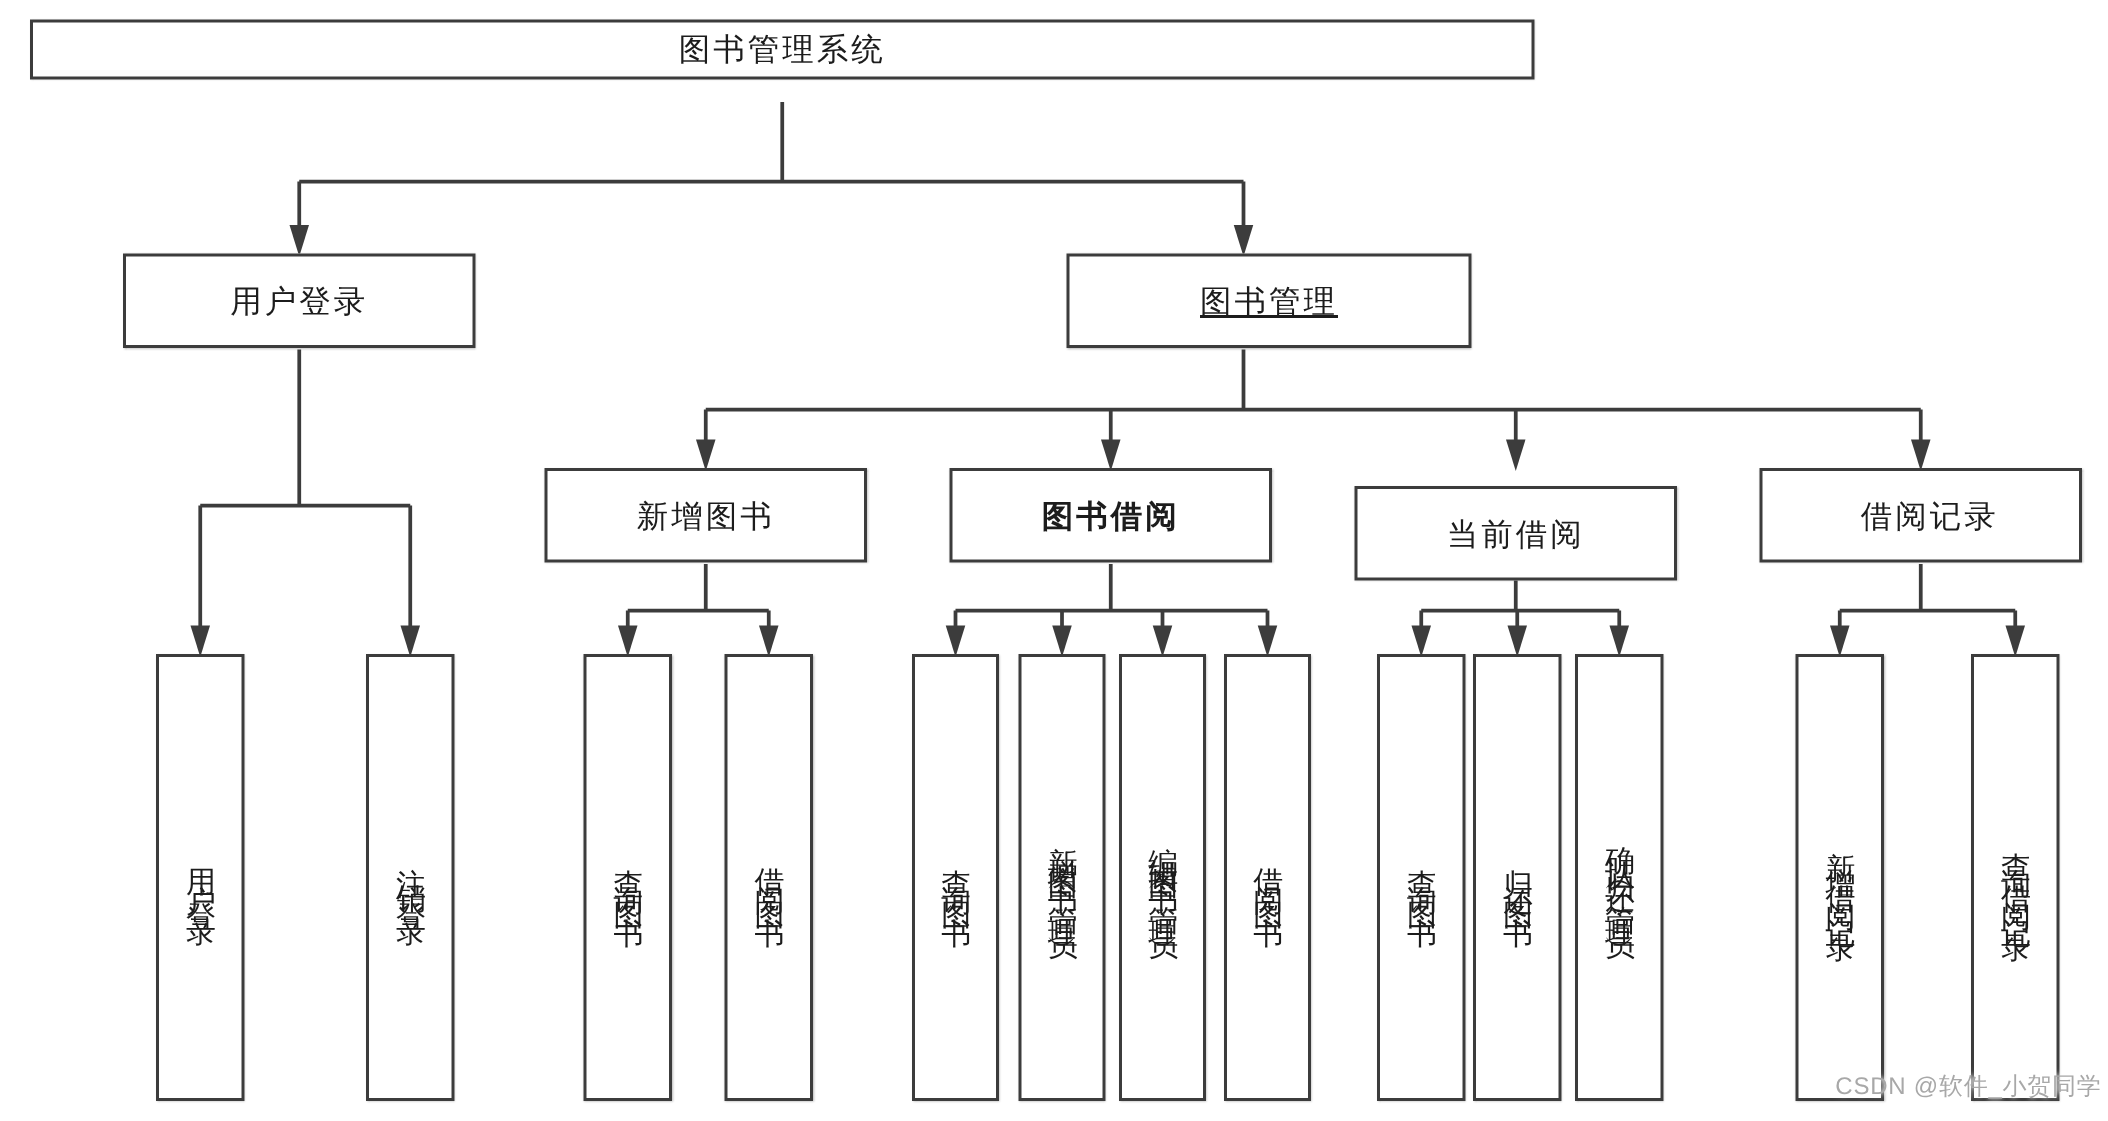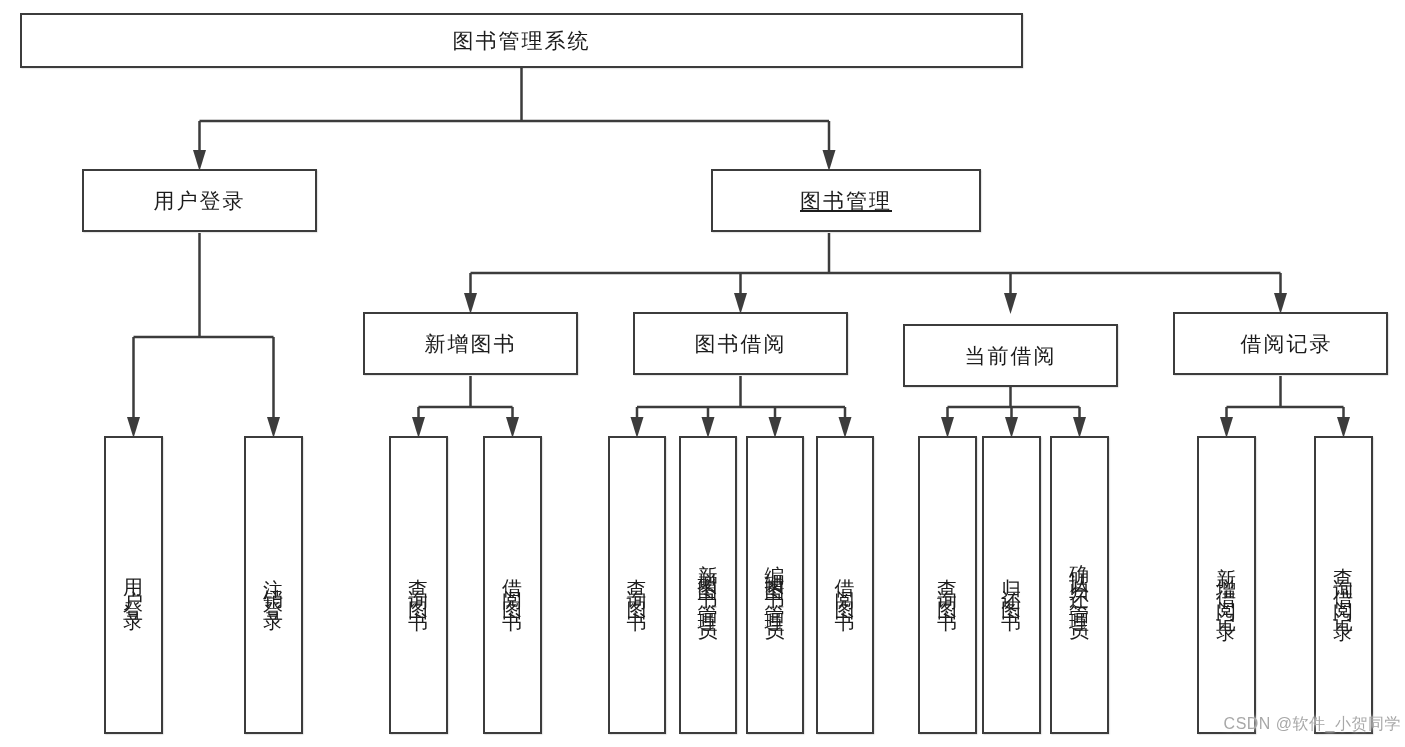--- a/index.html
+++ b/index.html
@@ -100,27 +100,27 @@
   <polygon points="701.5,417 714.5,417 708,438"></polygon>
   <polygon points="768.5,417 781.5,417 775,438"></polygon>
   <polygon points="838.5,417 851.5,417 845,438"></polygon>
   <polygon points="941,417 954,417 947.5,438"></polygon>
   <polygon points="1005,417 1018,417 1011.5,438"></polygon>
   <polygon points="1073,417 1086,417 1079.5,438"></polygon>
   <polygon points="1220,417 1233,417 1226.5,438"></polygon>
   <polygon points="1337,417 1350,417 1343.5,438"></polygon>
 </svg>
 
-<div class="box h" style="left:20px;top:13px;width:1003px;height:55px;">图书管理系统</div>
+<div class="box h" style="left:20px;top:13px;width:1003px;height:40px;">图书管理系统</div>
 
 <div class="box h" style="left:82px;top:169px;width:235px;height:63px;">用户登录</div>
 <div class="box h" style="left:711px;top:169px;width:270px;height:63px;text-decoration:underline;">图书管理</div>
 
 <div class="box h" style="left:363px;top:312px;width:215px;height:63px;">新增图书</div>
-<div class="box h" style="left:633px;top:312px;width:215px;height:63px;">图书借阅</div>
+<div class="box h" style="left:633px;top:312px;width:215px;height:63px;font-weight:bold;">图书借阅</div>
 <div class="box h" style="left:903px;top:324px;width:215px;height:63px;">当前借阅</div>
 <div class="box h" style="left:1173px;top:312px;width:215px;height:63px;padding-left:12px;">借阅记录</div>
 
 <div class="box leaf" style="left:104px;top:436px;width:59px;height:298px;">
   <span>用户登录</span>
 </div>
 <div class="box leaf" style="left:244px;top:436px;width:59px;height:298px;">
   <span>注销登录</span>
 </div>
 <div class="box leaf" style="left:389px;top:436px;width:59px;height:298px;">

